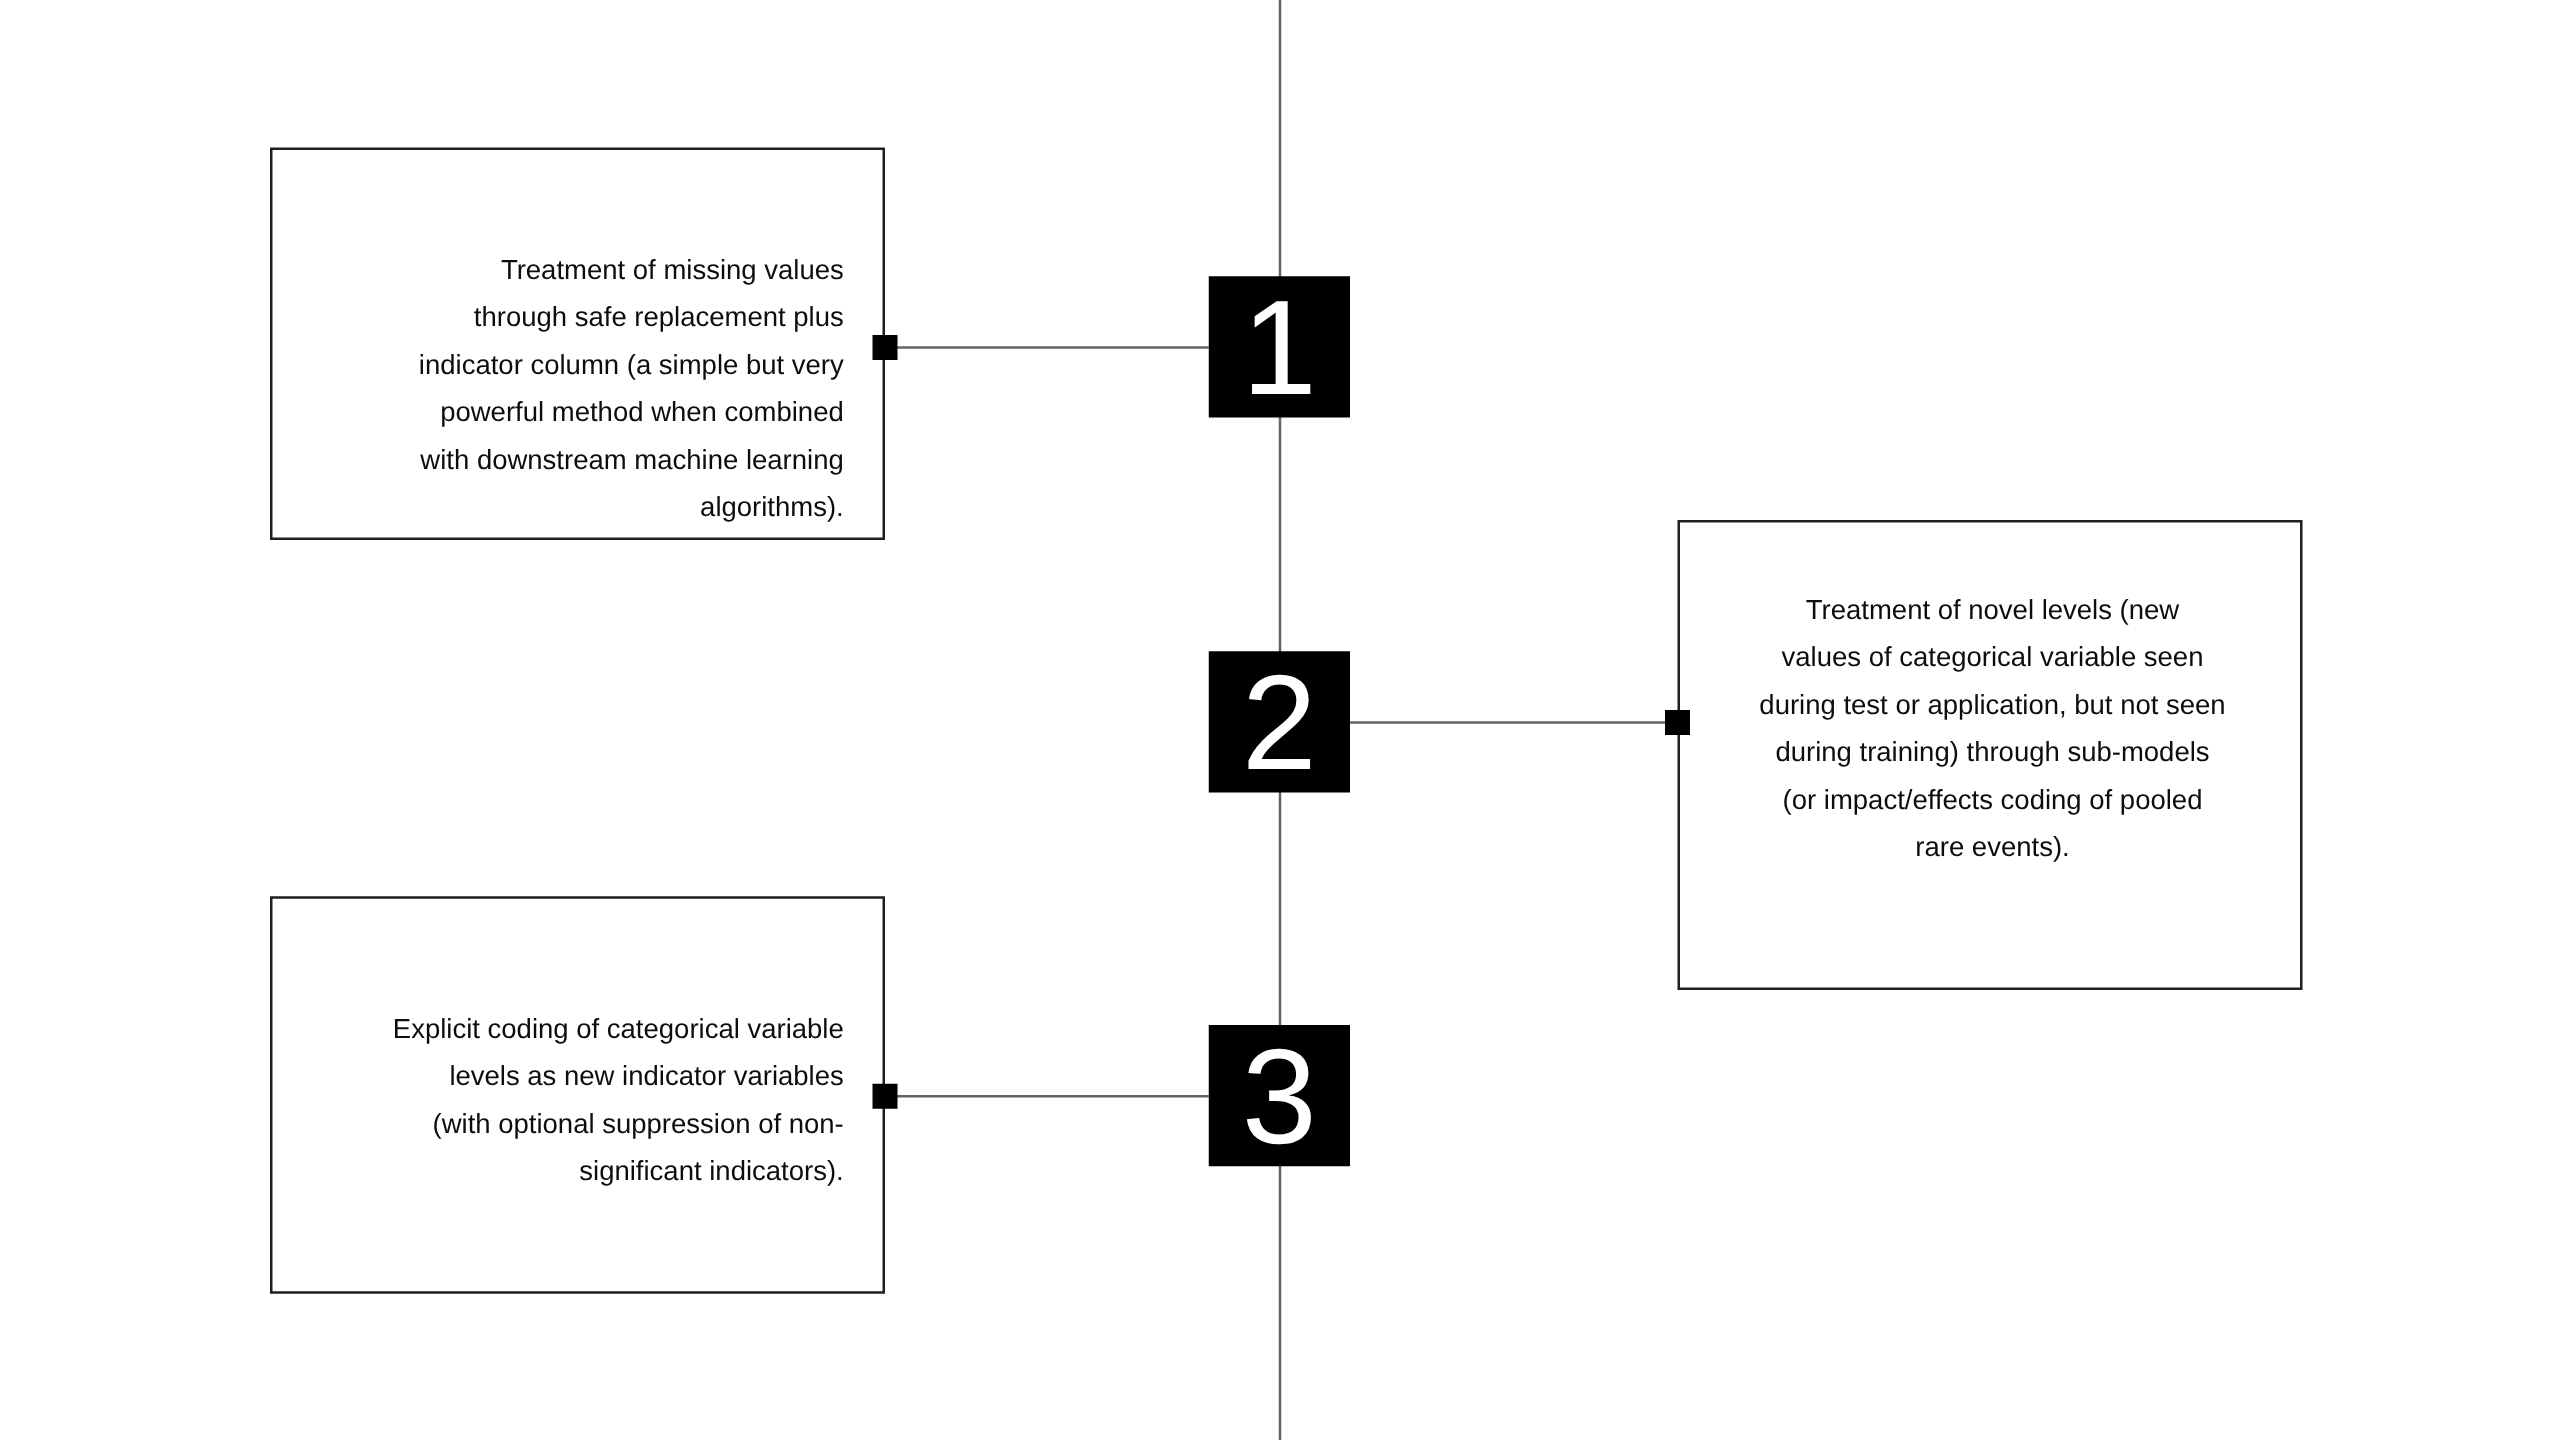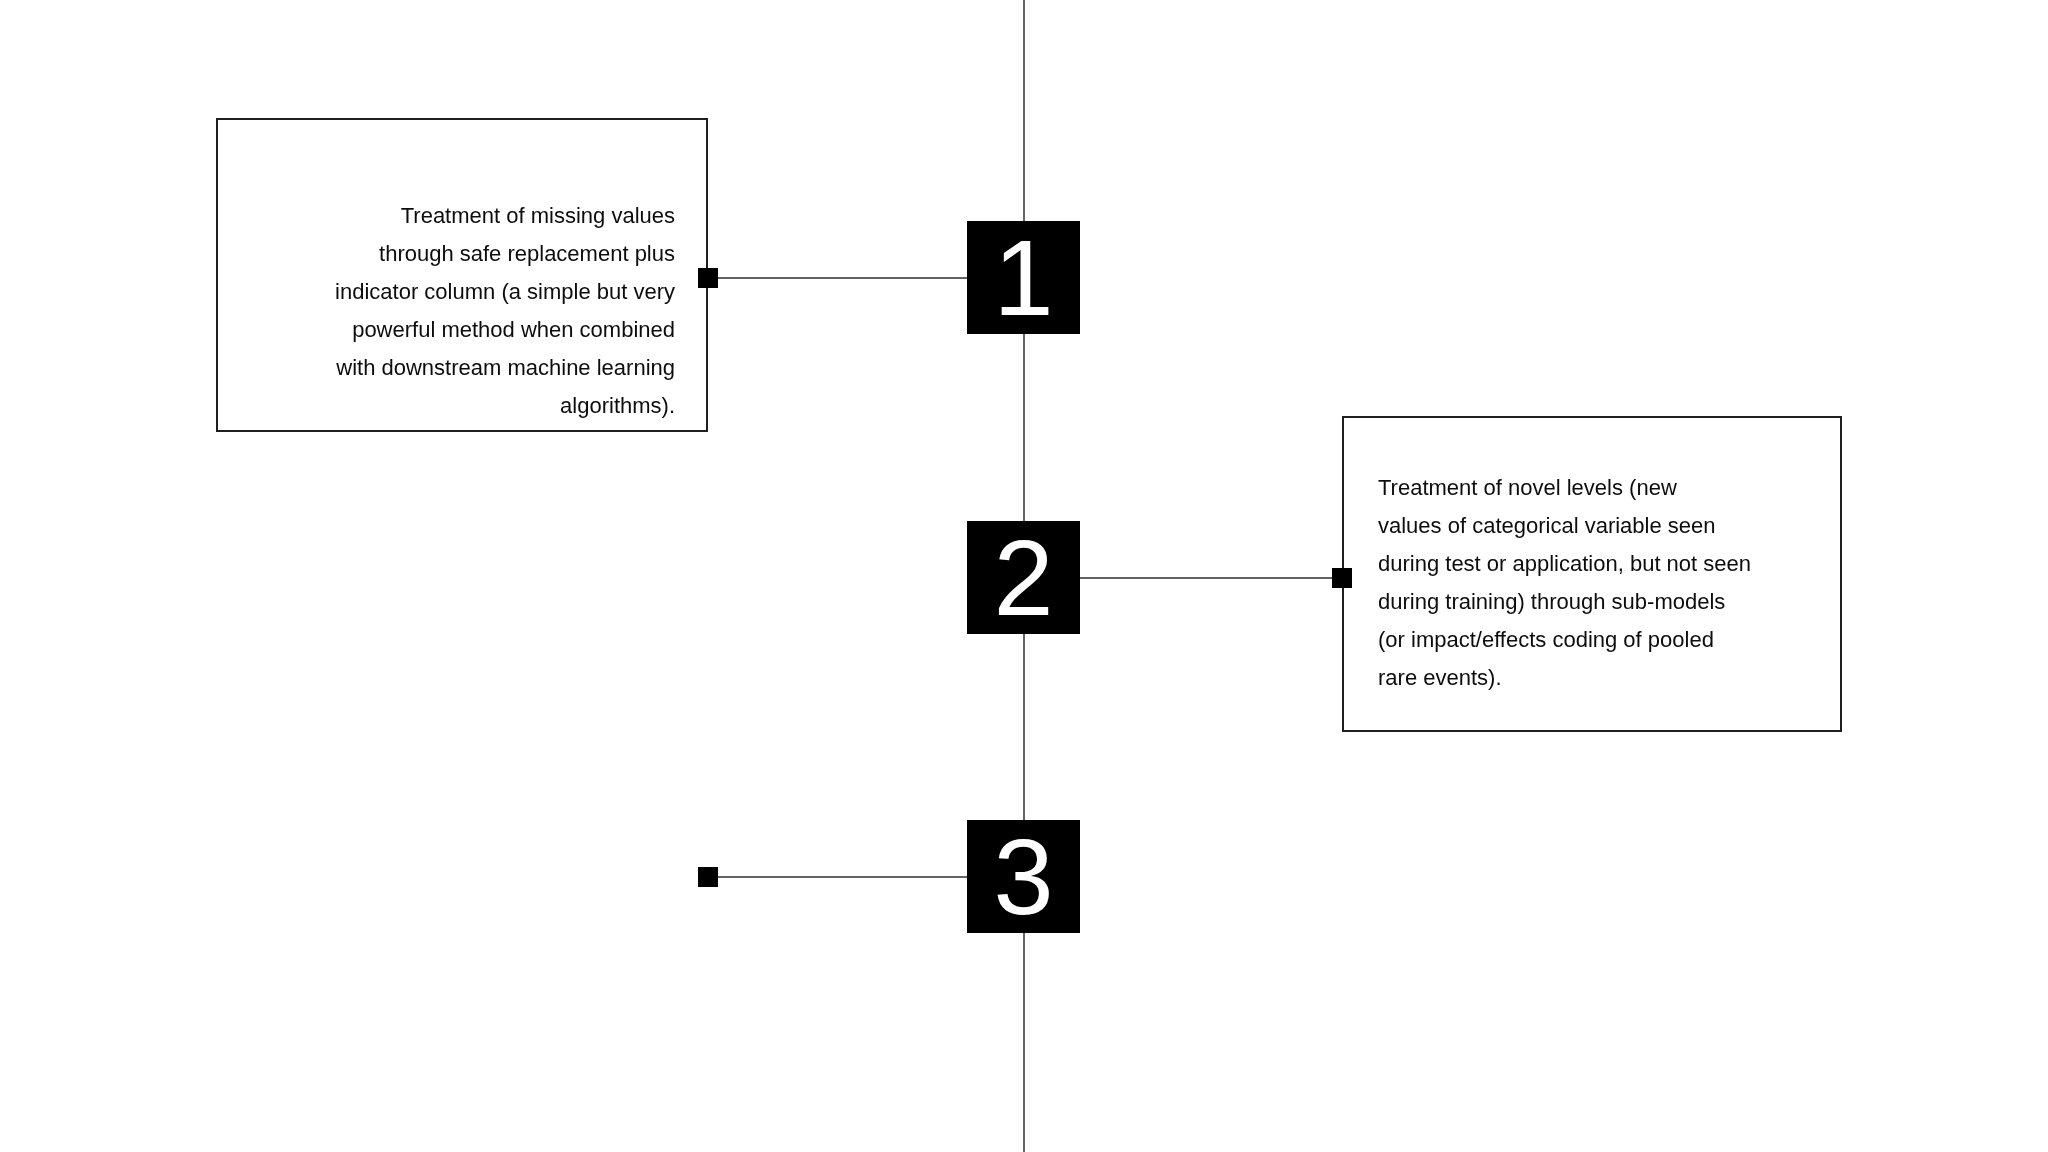--- a/index.html
+++ b/index.html
@@ -39,21 +39,21 @@
     z-index: 2;
   }
   .boxtext {
     font-size: 22px;
     line-height: 38px;
     white-space: pre-line;
     color: var(--text-color);
   }
   .boxtext strong { font-weight: 400; }
   .box-step1 { left: 216px; top: 118px; width: 492px; height: 314px; padding: 77px 31px 0 40px; text-align: right; }
-  .box-step2 { left: 1342px; top: 416px; width: 500px; height: 316px; padding: 51px 30px 0 34px; text-align: left; }
+  .box-step2 { left: 1342px; top: 416px; width: 500px; height: 376px; padding: 51px 30px 0 34px; text-align: center; }
   .box-step3 { left: 216px; top: 717px; width: 492px; height: 318px; padding: 85px 31px 0 40px; text-align: right; }
 
   
   .hline {
     position: absolute;
     height: 2px;
     background: var(--timeline-line-color);
     z-index: 3;
   }
   .hline-step1 { left: 708px;  top: 277px; width: 259px; }
@@ -119,19 +119,25 @@
 during training) through sub-models
 (or impact/effects coding of pooled
 rare events).</span></p>
   </section>
   <div class="hline hline-step2"></div>
   <div class="dot dot-step2"></div>
   <div class="numsquare numsquare-step2">
     <span class="num">2</span>
   </div>
 
+  <section class="textbox box-step3">
+    <p class="boxtext"><span>Explicit coding of categorical variable
+levels as new indicator variables
+(with optional suppression of non-
+significant indicators).</span><strong></strong><span></span></p>
+  </section>
   <div class="hline hline-step3"></div>
   <div class="dot dot-step3"></div>
   <div class="numsquare numsquare-step3">
     <span class="num">3</span>
   </div>
 
 </div>
 
 </body></html>

